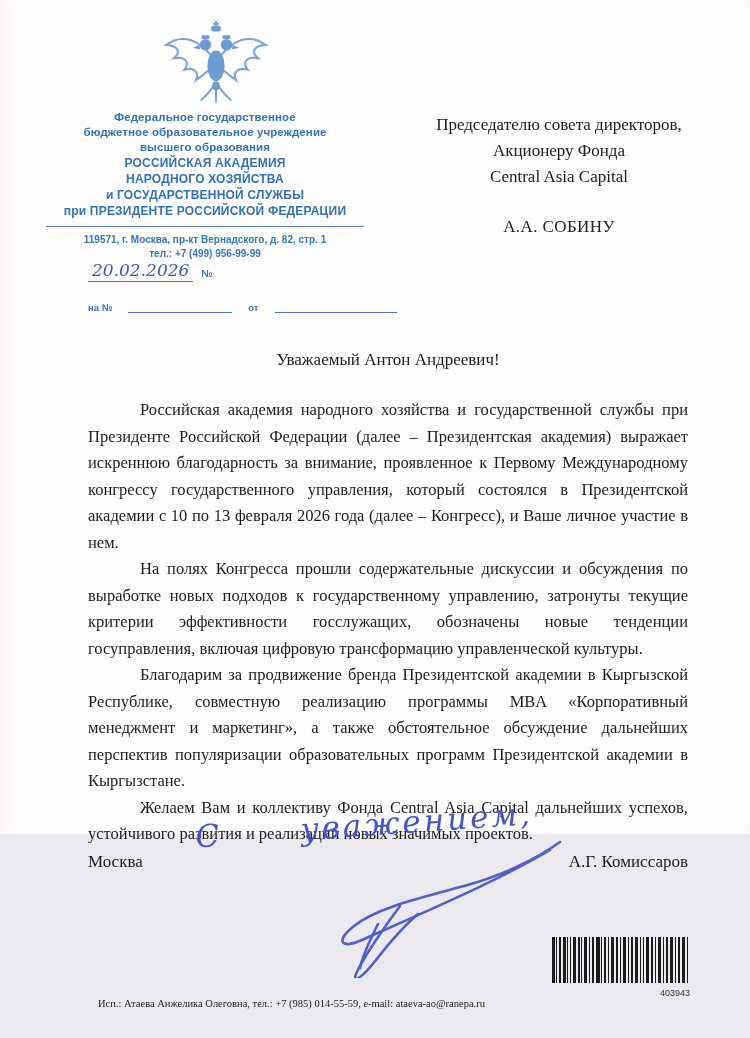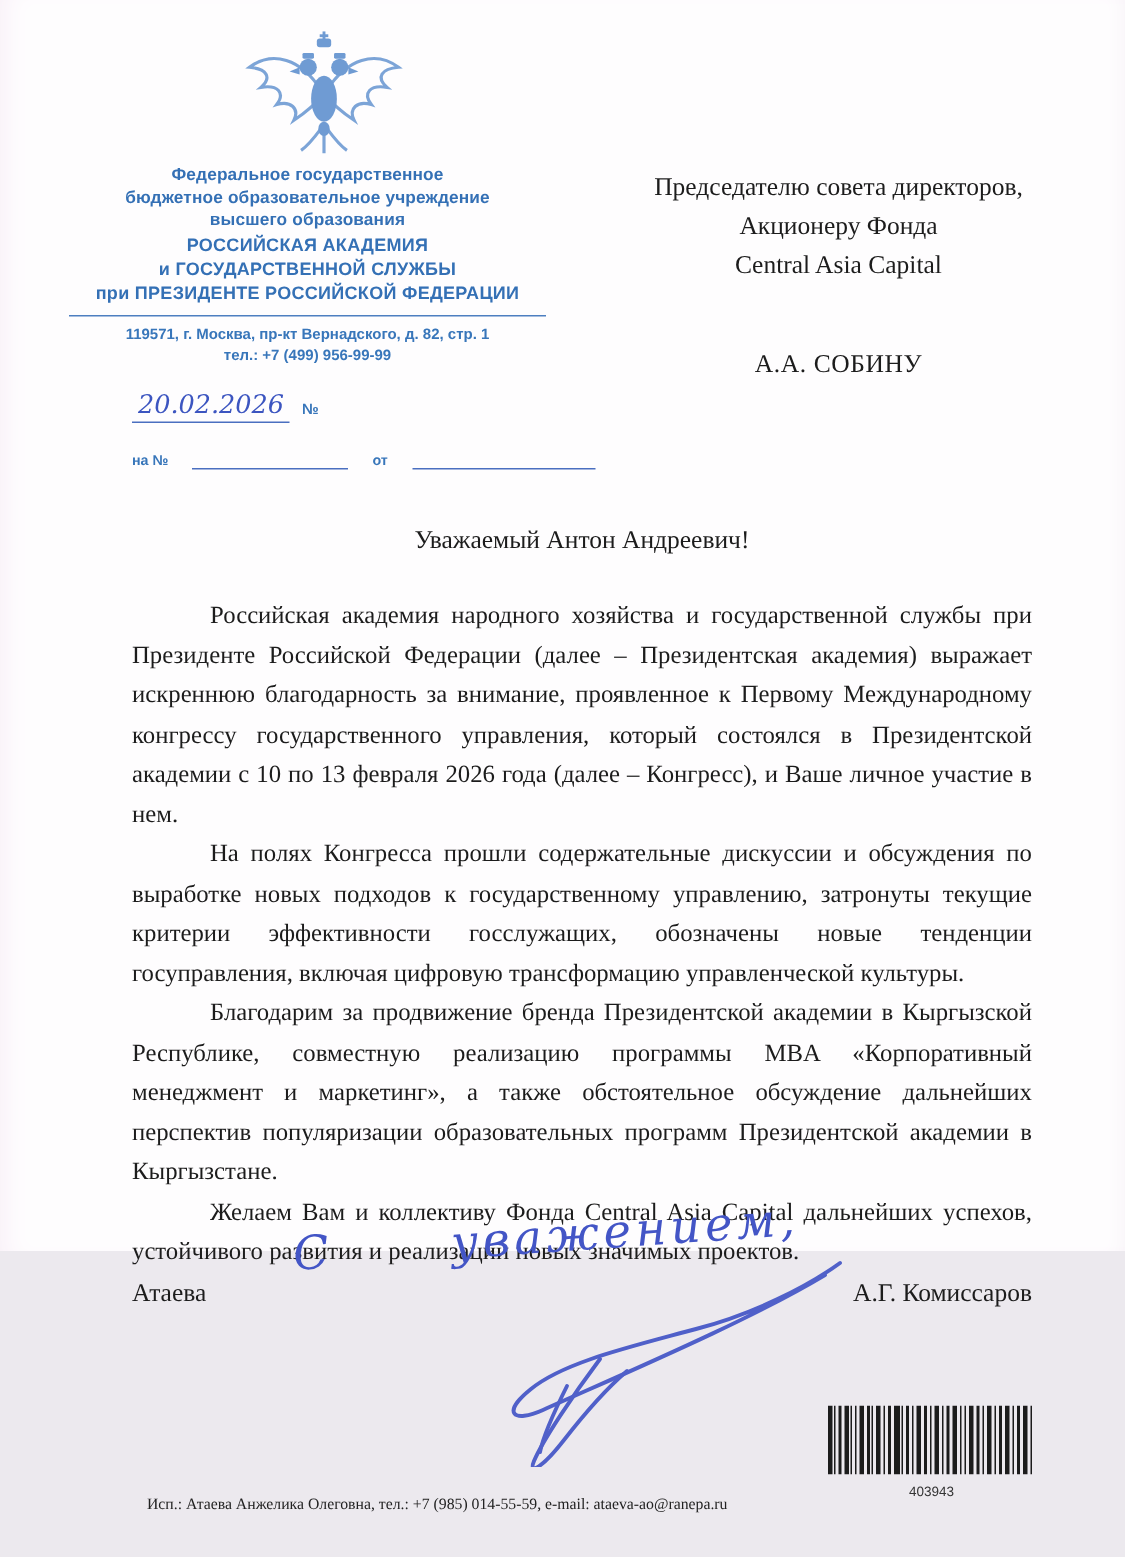--- a/index.html
+++ b/index.html
@@ -32,21 +32,21 @@
   .u-line{border-bottom:1.2px solid #4a6fc0;padding:0 4px 1px 4px;}
   .num-sign{font-family:"Liberation Sans", sans-serif;font-size:10px;font-weight:700;color:#3876ba;padding-bottom:3px;}
   .ref-row{position:absolute;left:88px;top:300px;display:flex;align-items:flex-end;gap:16px;
     font-family:"Liberation Sans", sans-serif;font-size:9.5px;font-weight:700;color:#3876ba;}
   .blank{display:inline-block;border-bottom:1.2px solid #4a6fc0;height:12px;}
   
   .recipient{
     position:absolute;left:398px;top:112px;width:322px;
     text-align:center;color:#1c1c1c;font-size:17px;line-height:26px;
   }
-  .recipient .name{display:block;margin-top:40px;letter-spacing:.4px;}
+  .recipient .name{display:block;margin-top:24px;letter-spacing:.4px;}
   
   .content{position:absolute;left:88px;top:350px;width:600px;color:#1c1c1c;}
   .salutation{text-align:center;font-size:17px;margin:0 0 27px 0;}
   .content p{
     margin:0;font-size:16.5px;line-height:26.5px;
     text-align:justify;text-indent:52px;
   }
   
   .closing-script{
     position:absolute;left:195px;top:804px;width:420px;
@@ -54,21 +54,21 @@
     color:#4355c6;font-size:31px;letter-spacing:3px;word-spacing:66px;
     transform:rotate(-4deg);white-space:nowrap;
   }
   .flourish{position:absolute;left:250px;top:828px;width:330px;height:150px;pointer-events:none;}
   .sign-row{
     position:absolute;left:88px;top:852px;width:600px;
     display:flex;justify-content:space-between;font-size:17px;color:#1c1c1c;
   }
   
   .executor{position:absolute;left:98px;top:998px;font-size:10.5px;color:#222;}
-  .barcode-wrap{position:absolute;left:552px;top:937px;width:138px;text-align:center;}
+  .barcode-wrap{position:absolute;left:552px;top:937px;width:138px;text-align:right;}
   .barcode-num{font-family:"Liberation Sans", sans-serif;font-size:9px;color:#333;margin-top:1px;display:block;}
 </style>
 </head>
 <body>
 
 <div class="paper">
 
   <svg class="emblem" viewBox="0 0 120 90">
     <g fill="none" stroke="#6f9bd3" stroke-width="2.2" opacity="0.9">
       <path d="M58,42 C44,20 24,14 8,26 C20,27 24,33 16,40 C28,38 33,44 27,52 C37,49 43,55 39,63 C48,57 54,52 58,46"></path>
@@ -88,20 +88,21 @@
       <rect x="57" y="3" width="6" height="2"></rect>
       <ellipse cx="60" cy="69" rx="4" ry="5"></ellipse>
     </g>
   </svg>
 
   <div class="letterhead">
     <span class="lh-small">Федеральное государственное</span>
     <span class="lh-small">бюджетное образовательное учреждение</span>
     <span class="lh-small">высшего образования</span>
     <span class="lh-caps">РОССИЙСКАЯ АКАДЕМИЯ</span>
+    <span class="lh-caps">НАРОДНОГО ХОЗЯЙСТВА</span>
     <span class="lh-caps">и ГОСУДАРСТВЕННОЙ СЛУЖБЫ</span>
     <span class="lh-caps">при ПРЕЗИДЕНТЕ РОССИЙСКОЙ ФЕДЕРАЦИИ</span>
     <hr class="lh-divider">
     <span class="lh-addr">119571, г. Москва, пр-кт Вернадского, д. 82, стр. 1</span>
     <span class="lh-addr">тел.: +7 (499) 956-99-99</span>
   </div>
 
   <div class="date-row">
     <span class="handwr u-line">20.02.2026</span>
     <span class="num-sign">№</span>
@@ -131,21 +132,21 @@
   <div class="closing-script">С уважением,</div>
   <svg class="flourish" viewBox="0 0 330 150">
     <g fill="none" stroke="#4355c6" stroke-width="2.6" stroke-linecap="round" opacity="0.92">
       <path d="M300,22 C250,52 170,86 112,112 C92,121 84,114 104,98 C126,80 170,70 214,58 C252,48 288,30 310,14"></path>
       <path d="M150,78 C132,102 112,132 106,146 C102,156 112,150 126,132 C140,114 154,98 168,86"></path>
       <path d="M128,96 C120,112 112,130 110,140"></path>
     </g>
   </svg>
 
   <div class="sign-row">
-    <span>Атаева</span>
+    <span>Москва</span>
     <span>А.Г. Комиссаров</span>
   </div>
 
   <div class="executor">Исп.: Атаева Анжелика Олеговна, тел.: +7 (985) 014-55-59, e-mail: ataeva-ao@ranepa.ru</div>
 
   <div class="barcode-wrap">
     <svg width="138" height="46" viewBox="0 0 138 46">
       <g fill="#1c1c1c">
         <rect x="0" y="0" width="3" height="46"></rect>
           <rect x="4" y="0" width="1" height="46"></rect>

